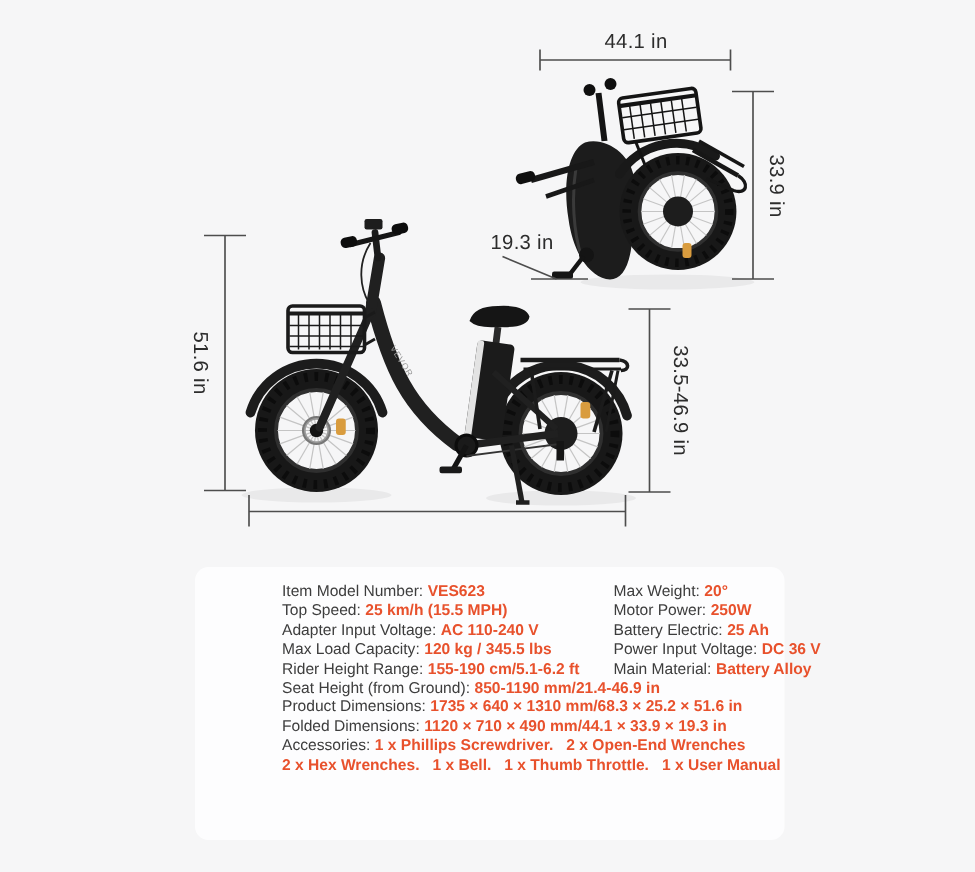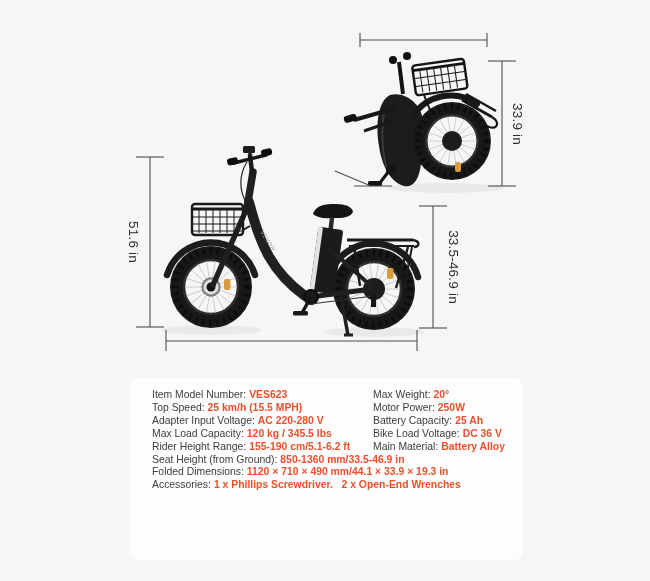--- a/index.html
+++ b/index.html
@@ -13,21 +13,21 @@
   }
   .dim-label.vert{transform:rotate(90deg);}
 
   .spec-panel{
     position:absolute;left:130px;top:378px;width:393px;height:182px;
     background:#fdfdfe;border-radius:9px;box-sizing:border-box;
     padding:11px 0 0 22px;font-size:10.4px;line-height:12.9px;color:#3d3d3d;
   }
   .spec-col-left{white-space:nowrap;}
   .spec-col-right{position:absolute;left:243px;top:11px;white-space:nowrap;}
-  .spec-row{white-space:nowrap;}
+  .spec-row{white-space:nowrap;margin-left:36px;}
   .spec-label{color:#3d3d3d;}
   .spec-label:not(:empty){margin-right:3px;}
   .spec-value{color:#e8512c;font-weight:bold;}
 </style>
 </head>
 <body>
 
 <div class="stage">
 
   <svg class="art" viewBox="0 0 650 581">
@@ -188,64 +188,72 @@
       <line x1="433" y1="206" x2="433" y2="328"></line>
       <line x1="419" y1="206" x2="447" y2="206"></line>
       <line x1="419" y1="328" x2="447" y2="328"></line>
 
       <line x1="166" y1="341" x2="417" y2="341"></line>
       <line x1="166" y1="330" x2="166" y2="351"></line>
       <line x1="417" y1="330" x2="417" y2="351"></line>
     </g>
   </svg>
 
+  <div class="dim-label" style="left:374px;top:18px;">44.1 in</div>
   <div class="dim-label vert" style="left:467px;top:114px;">33.9 in</div>
+  <div class="dim-label" style="left:298px;top:152px;">19.3 in</div>
   <div class="dim-label vert" style="left:83px;top:232px;">51.6 in</div>
   <div class="dim-label vert" style="left:403px;top:257px;">33.5-46.9 in</div>
 
   <div class="spec-panel">
     <div class="spec-col-left">
       <div class="spec-row">
         <span class="spec-label">Item Model Number:</span><span class="spec-value">VES623</span>
       </div>
       <div class="spec-row">
         <span class="spec-label">Top Speed:</span><span class="spec-value">25 km/h (15.5 MPH)</span>
       </div>
       <div class="spec-row">
-        <span class="spec-label">Adapter Input Voltage:</span><span class="spec-value">AC 220-280 V</span>
+        <span class="spec-label">Adapter Input Voltage:</span><span class="spec-value">AC 110-240 V</span>
       </div>
       <div class="spec-row">
         <span class="spec-label">Max Load Capacity:</span><span class="spec-value">120 kg / 345.5 lbs</span>
       </div>
       <div class="spec-row">
         <span class="spec-label">Rider Height Range:</span><span class="spec-value">155-190 cm/5.1-6.2 ft</span>
       </div>
       <div class="spec-row">
-        <span class="spec-label">Seat Height (from Ground):</span><span class="spec-value">850-1360 mm/33.5-46.9 in</span>
+        <span class="spec-label">Seat Height (from Ground):</span><span class="spec-value">850-1190 mm/21.4-46.9 in</span>
+      </div>
+      <div class="spec-row">
+        <span class="spec-label">Product Dimensions:</span><span class="spec-value">1735 × 640 × 1310 mm/68.3 × 25.2 × 51.6 in</span>
       </div>
       <div class="spec-row">
         <span class="spec-label">Folded Dimensions:</span><span class="spec-value">1120 × 710 × 490 mm/44.1 × 33.9 × 19.3 in</span>
       </div>
       <div class="spec-row">
         <span class="spec-label">Accessories:</span><span class="spec-value">1 x Phillips Screwdriver.&nbsp;&nbsp; 2 x Open-End Wrenches</span>
       </div>
+      <div class="spec-row">
+        <span class="spec-label"></span><span class="spec-value">2 x Hex Wrenches.&nbsp;&nbsp; 1 x Bell.&nbsp;&nbsp; 1 x Thumb Throttle.&nbsp;&nbsp; 1 x User Manual</span>
+      </div>
     </div>
 
     <div class="spec-col-right">
       <div class="spec-row">
         <span class="spec-label">Max Weight:</span><span class="spec-value">20°</span>
       </div>
       <div class="spec-row">
         <span class="spec-label">Motor Power:</span><span class="spec-value">250W</span>
       </div>
       <div class="spec-row">
-        <span class="spec-label">Battery Capacity:</span><span class="spec-value">25 Ah</span>
-      </div>
-      <div class="spec-row">
-        <span class="spec-label">Bike Load Voltage:</span><span class="spec-value">DC 36 V</span>
+        <span class="spec-label">Battery Electric:</span><span class="spec-value">25 Ah</span>
+      </div>
+      <div class="spec-row">
+        <span class="spec-label">Power Input Voltage:</span><span class="spec-value">DC 36 V</span>
       </div>
       <div class="spec-row">
         <span class="spec-label">Main Material:</span><span class="spec-value">Battery Alloy</span>
       </div>
     </div>
   </div>
 
 </div>
 
 </body></html>

